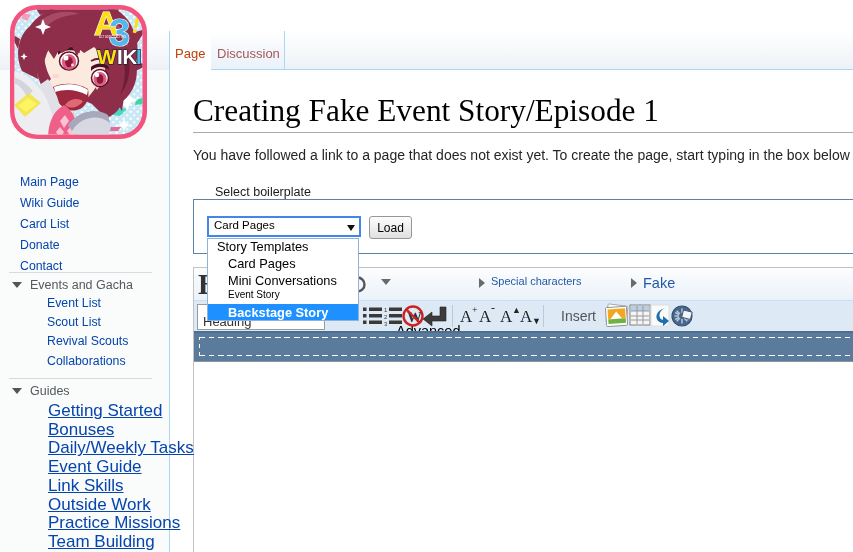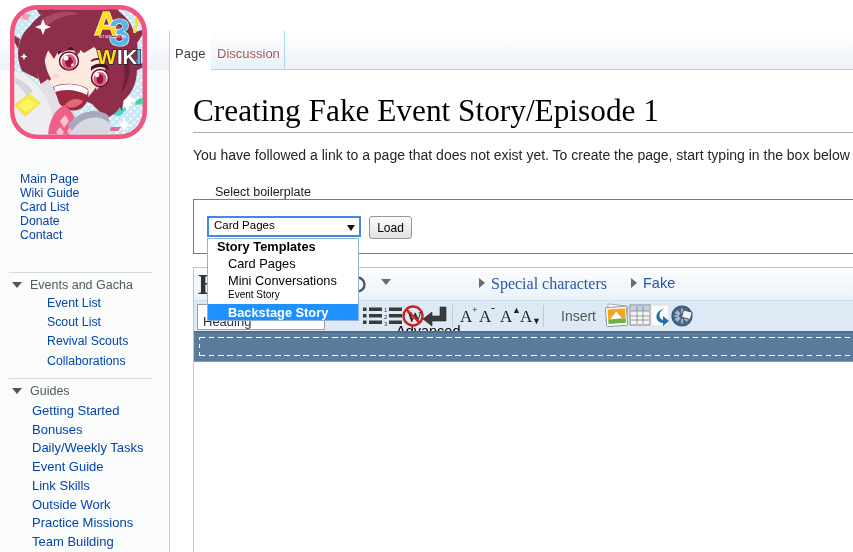--- a/index.html
+++ b/index.html
@@ -13,21 +13,21 @@
 <div class="abs" style="left:0;top:0;width:853px;height:70px;
   background:linear-gradient(to bottom,#ffffff 45%,#edf1f6 100%);"></div>
 
 <div class="abs" style="left:169px;top:70px;width:684px;height:482px;
   background:#ffffff;border-left:1px solid #a7d7f9;"></div>
 
 <div class="abs" style="left:211px;top:69px;width:642px;height:1px;background:#a7d7f9;"></div>
 
 <div class="abs" style="left:169px;top:31px;width:41px;height:39px;background:#ffffff;
   border-left:1px solid #a7d7f9;border-right:1px solid #a7d7f9;"></div>
-<div class="abs" style="left:175px;top:46px;font-size:13px;color:#404040;">Page</div>
+<div class="abs" style="left:175px;top:46px;font-size:13px;color:#c2410c;">Page</div>
 
 <div class="abs" style="left:211px;top:31px;width:73px;height:38px;
   background:linear-gradient(to bottom,#ffffff 0%,#e9f1f8 100%);
   border-right:1px solid #a7d7f9;"></div>
 <div class="abs" style="left:217px;top:46px;font-size:13px;color:#a55858;">Discussion</div>
 
 <div class="abs" style="left:193px;top:93px;width:660px;font-family:'Liberation Serif',serif;
   font-size:31.3px;color:#000;">Creating Fake Event Story/Episode 1</div>
 <div class="abs" style="left:193px;top:132px;width:660px;height:1px;background:#a9a9a9;"></div>
 
@@ -50,21 +50,21 @@
 <div class="abs" style="left:194px;top:300px;width:659px;height:31px;
   background:#ddeaf6;border-top:1px solid #cdddeb;box-sizing:border-box;"></div>
 
 <div class="abs" style="left:198px;top:268px;font-family:'Liberation Serif',serif;font-weight:bold;font-size:29px;color:#333;">B</div>
 <svg class="abs" style="left:348px;top:275px;" width="20" height="20">
     <circle cx="9.5" cy="9.5" r="7" fill="none" stroke="#555" stroke-width="2.4"></circle>
   </svg>
 <div class="abs" style="left:381px;top:279px;width:0;height:0;border-left:5.5px solid transparent;border-right:5.5px solid transparent;border-top:6px solid #6a6a6a;"></div>
 <div class="abs" style="left:396px;top:275px;font-size:14.5px;color:#000000;margin-top:48px;">Advanced</div>
 <div class="abs" style="left:479px;top:278px;width:0;height:0;border-top:5.5px solid transparent;border-bottom:5.5px solid transparent;border-left:6px solid #6a6a6a;"></div>
-<div class="abs" style="left:491px;top:275px;font-size:16px;color:#2458a8;font-family:Liberation Serif, serif;">Special characters</div>
+<div class="abs" style="left:491px;top:275px;font-size:11px;color:#2458a8;">Special characters</div>
 <div class="abs" style="left:631px;top:278px;width:0;height:0;border-top:5.5px solid transparent;border-bottom:5.5px solid transparent;border-left:6px solid #6a6a6a;"></div>
 <div class="abs" style="left:643px;top:275px;font-size:14.5px;color:#2458a8;">Fake</div>
 
 <div class="abs" style="left:197px;top:304px;width:128px;height:26px;box-sizing:border-box;background:#fff;border:1px solid #9b9b9b;"></div>
 <div class="abs" style="left:203px;top:314px;font-size:13px;color:#333;text-align:right;">Heading</div>
 
 <svg class="abs" style="left:360px;top:303px;" width="340" height="26" viewBox="0 0 340 26">
 
   <g fill="#3a3a3a">
     <rect x="3" y="4.5" width="3.5" height="3.5"></rect>
@@ -155,21 +155,21 @@
 <div class="abs" style="left:199px;top:354.6px;width:654px;height:1.6px;background:repeating-linear-gradient(90deg,#fff 0,#fff 5.5px,rgba(255,255,255,0) 5.5px,rgba(255,255,255,0) 9.5px);"></div>
 <div class="abs" style="left:198.5px;top:337px;width:1.6px;height:19px;background:repeating-linear-gradient(0deg,#fff 0,#fff 4.5px,rgba(255,255,255,0) 4.5px,rgba(255,255,255,0) 8px);"></div>
 
 <div class="abs" style="left:207px;top:216px;width:154px;height:21px;box-sizing:border-box;
   background:#fff;border:2px solid #4186e8;"></div>
 <div class="abs" style="left:214px;top:219px;font-size:11.5px;color:#000;">Card Pages</div>
 <div class="abs" style="left:347px;top:225px;width:0;height:0;border-left:4.5px solid transparent;border-right:4.5px solid transparent;border-top:6px solid #111;"></div>
 
 <div class="abs" style="left:207px;top:238px;width:152px;height:83px;box-sizing:border-box;
   background:#fff;border:1px solid #8fb2d6;z-index:50;"></div>
-<div class="abs" style="left:217px;top:239px;font-size:12.8px;font-weight:bold;color:#000;z-index:51;">Story Templates</div>
+<div class="abs" style="left:217px;top:239px;font-size:12.8px;font-weight:normal;color:#000;z-index:51;">Story Templates</div>
 <div class="abs" style="left:228px;top:256px;font-size:12.8px;color:#000;z-index:51;">Card Pages</div>
 <div class="abs" style="left:228px;top:273px;font-size:12.8px;color:#000;z-index:51;">Mini Conversations</div>
 <div class="abs" style="left:228px;top:289px;font-size:10px;color:#000;z-index:51;">Event Story</div>
 <div class="abs" style="left:208px;top:304px;width:150px;height:16px;background:#1e90ff;z-index:51;"></div>
 <div class="abs" style="left:228px;top:305px;font-size:12.8px;font-weight:bold;color:#fff;z-index:52;">Backstage Story</div>
 
 <div id="sidebar">
 
   <svg class="abs" style="left:10px;top:5px;" width="137" height="134" viewBox="0 0 137 134">
     <defs>
@@ -274,32 +274,32 @@
         <g font-size="20.5" stroke="#1a2636" stroke-width="1.3" paint-order="stroke" letter-spacing="-1">
           <text x="87" y="59" fill="#ffdf14">W</text>
           <text x="107" y="59" fill="#ffffff">I</text>
           <text x="112.5" y="59" fill="#ffffff">K</text>
           <text x="126" y="59" fill="#52b8e8">I</text>
         </g>
       </g>
     </g>
   </svg>
 
-  <div class="abs" style="left:20px;top:172px;font-size:12.3px;line-height:14px;color:#0645ad;">
+  <div class="abs" style="left:20px;top:172px;font-size:12.3px;line-height:21px;color:#0645ad;">
     Main Page<br>Wiki Guide<br>Card List<br>Donate<br>Contact
   </div>
 
   <div class="abs" style="left:9px;top:272px;width:143px;height:1px;background:#d8dadc;"></div>
 
   <div class="abs" style="left:12px;top:282px;width:0;height:0;border-left:5px solid transparent;border-right:5px solid transparent;border-top:6px solid #555;"></div>
   <div class="abs" style="left:30px;top:278px;font-size:12.5px;color:#54595d;">Events and Gacha</div>
   <div class="abs" style="left:31px;top:294px;font-size:12.3px;line-height:19.2px;color:#0645ad;margin-left:16px;">
     Event List<br>Scout List<br>Revival Scouts<br>Collaborations
   </div>
 
   <div class="abs" style="left:9px;top:378px;width:143px;height:1px;background:#d8dadc;"></div>
 
   <div class="abs" style="left:12px;top:388px;width:0;height:0;border-left:5px solid transparent;border-right:5px solid transparent;border-top:6px solid #555;"></div>
   <div class="abs" style="left:30px;top:384px;font-size:12.5px;color:#54595d;">Guides</div>
-  <div class="abs" style="left:32px;top:402px;font-size:13px;line-height:18.7px;color:#0645ad;">
+  <div class="abs" style="left:48px;top:402px;font-size:17px;line-height:18.7px;color:#0645ad;text-decoration:underline;">
     Getting Started<br>Bonuses<br>Daily/Weekly Tasks<br>Event Guide<br>Link Skills<br>Outside Work<br>Practice Missions<br>Team Building
   </div>
 </div>
 
 </body></html>

